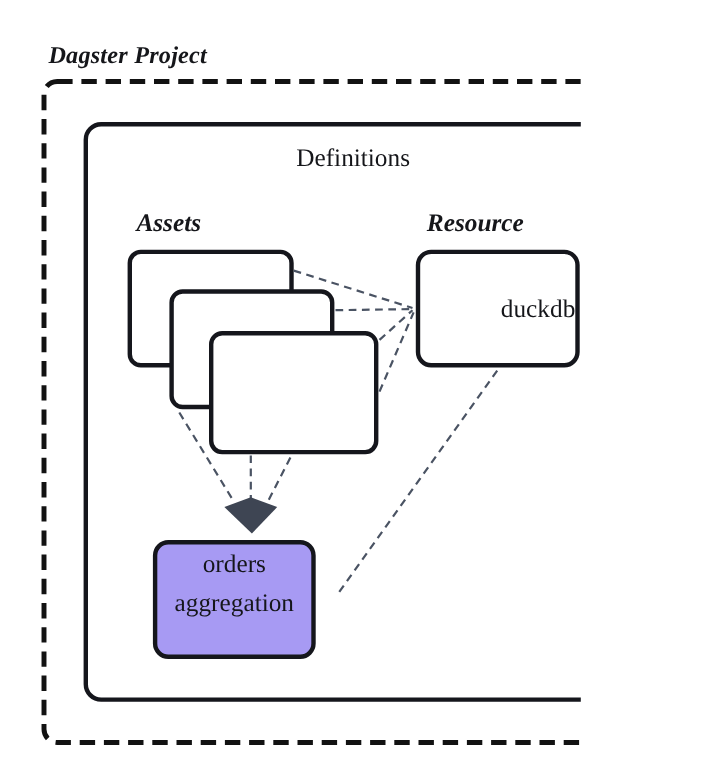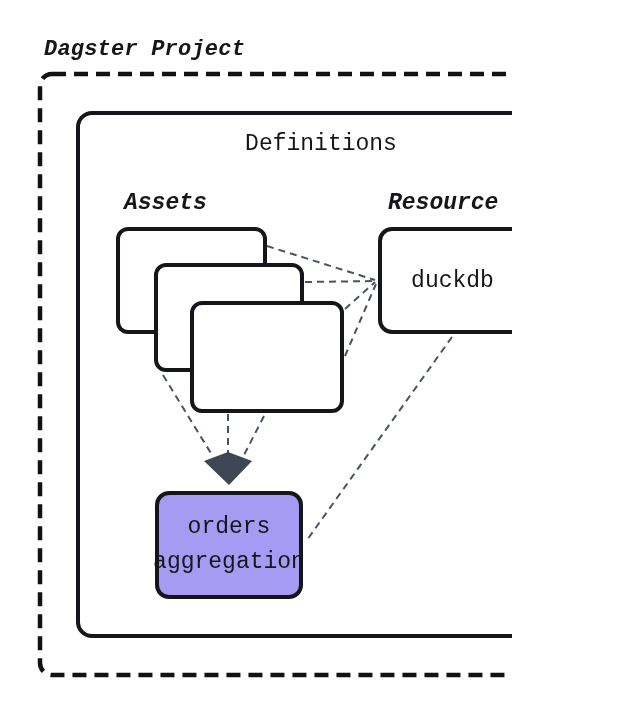--- a/index.html
+++ b/index.html
@@ -1,23 +1,24 @@
 <!DOCTYPE html>
 <html><head>
 <meta charset="utf-8">
 <style>
   html, body { margin: 0; padding: 0; background: #ffffff; }
   .canvas {
     position: relative;
     width: 512px;
     height: 713px;
     background: #ffffff;
-    font-family: Liberation Mono, monospace;
+    font-family: Liberation Serif, serif;
     color: #15161a;
     overflow: hidden;
+    padding-left: 16px;
   }
   .diagram-title {
     position: absolute;
     left: 44px;
     top: 36px;
     font-size: 22px;
     line-height: 28px;
     font-style: italic;
     font-weight: 600;
     letter-spacing: 0.2px;
@@ -48,28 +49,28 @@
     font-weight: 600;
   }
   .assets-label   { left: 124px; top: 189px; }
   .resource-label { left: 388px; top: 189px; }
   .asset-box-1 { left: 116px; top: 227px; width: 151px; height: 107px; border-radius: 12px; }
   .asset-box-2 { left: 154px; top: 263px; width: 150px; height: 109px; border-radius: 12px; }
   .asset-box-3 { left: 190px; top: 301px; width: 154px; height: 112px; border-radius: 12px; }
   .duckdb-box {
     left: 378px; top: 227px; width: 149px; height: 107px;
     border-radius: 14px;
-    display: flex; align-items: center; justify-content: center;
+    display: flex; align-items: center; justify-content: flex-end;
     font-size: 23px; font-weight: 500;
   }
   .orders-box {
-    left: 155px; top: 491px; width: 148px; height: 108px;
+    left: 139px; top: 491px; width: 148px; height: 108px;
     border-radius: 14px;
     background: #a79af3;
-    display: flex; align-items: center; justify-content: center;
+    display: flex; justify-content: center;
     text-align: center;
     font-size: 23px; line-height: 35px; font-weight: 500;
   }
   .overlay-svg {
     position: absolute;
     left: 0; top: 0;
     pointer-events: none;
   }
   .connector-group line {
     stroke-width: 2;

